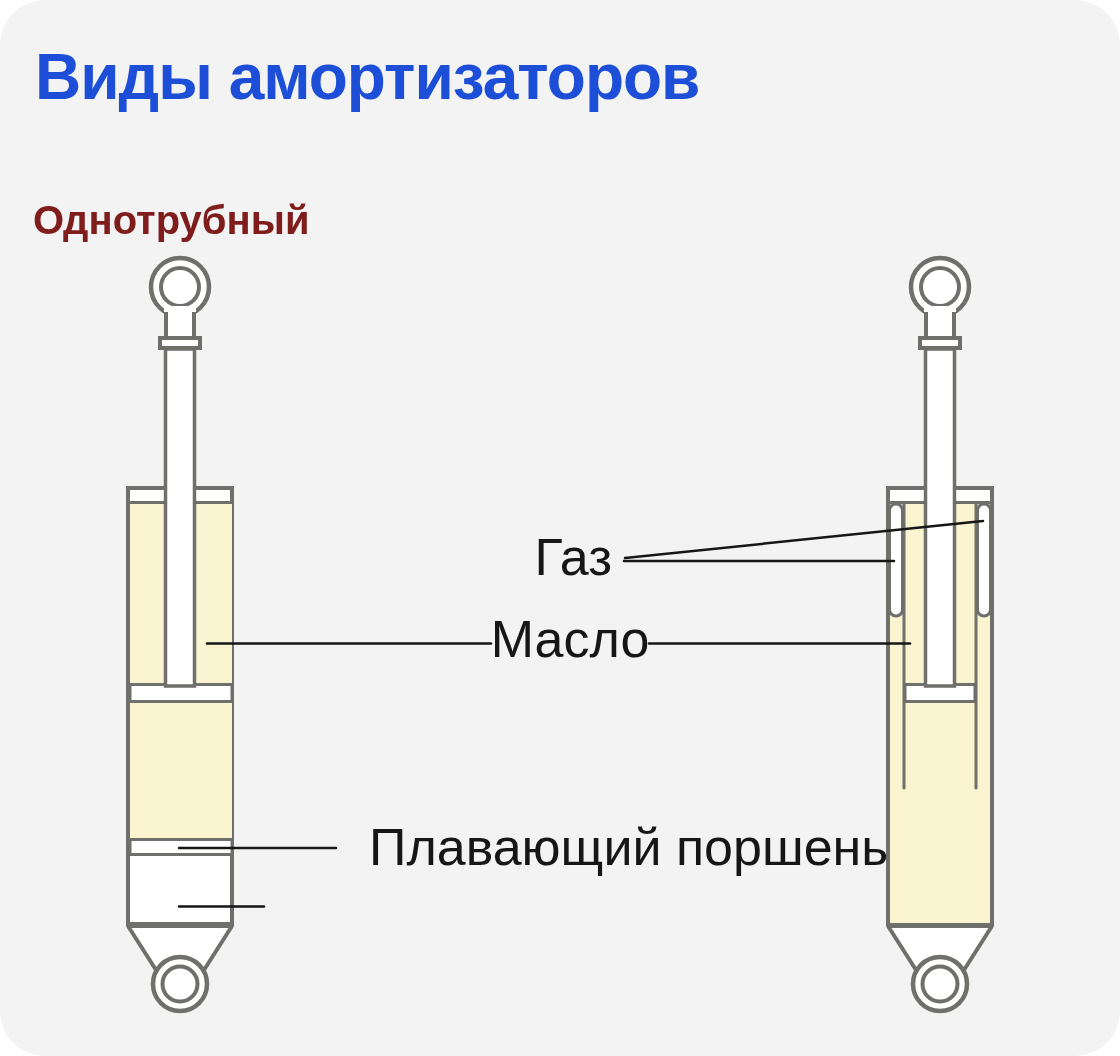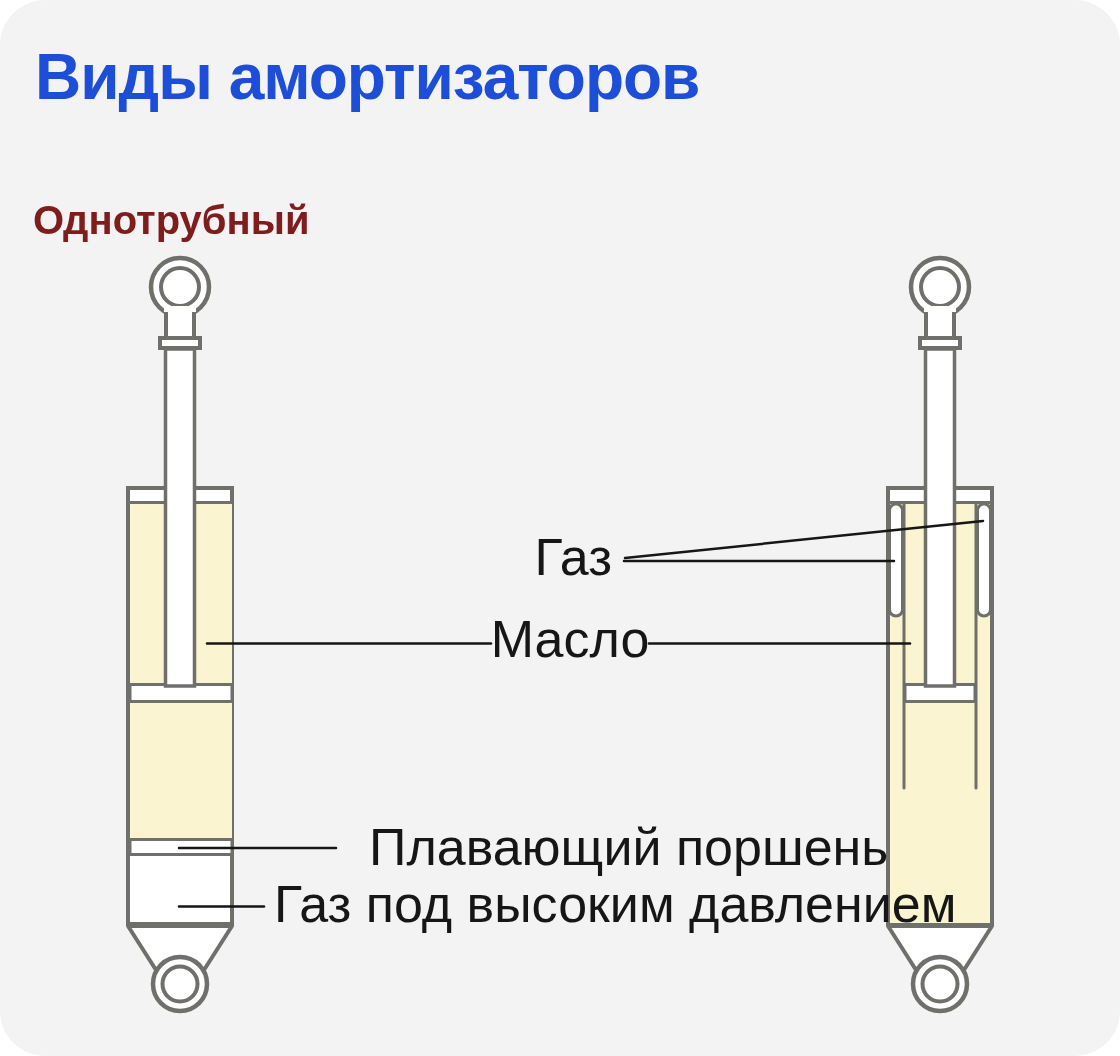--- a/index.html
+++ b/index.html
@@ -93,15 +93,14 @@
       <line x1="207" y1="643.5" x2="491" y2="643.5"></line>
       <line x1="649" y1="643.5" x2="910" y2="643.5"></line>
       <line x1="179" y1="848" x2="336" y2="848"></line>
       <line x1="179" y1="906.5" x2="264" y2="906.5"></line>
     </g>
   </svg>
 
   <div class="lbl gas">Газ</div>
   <div class="lbl oil">Масло</div>
   <div class="lbl float">Плавающий поршень</div>
-  <div class="lbl hpgas">Газ под высоким давлением</div>
 
 </div>
 
 </body></html>

